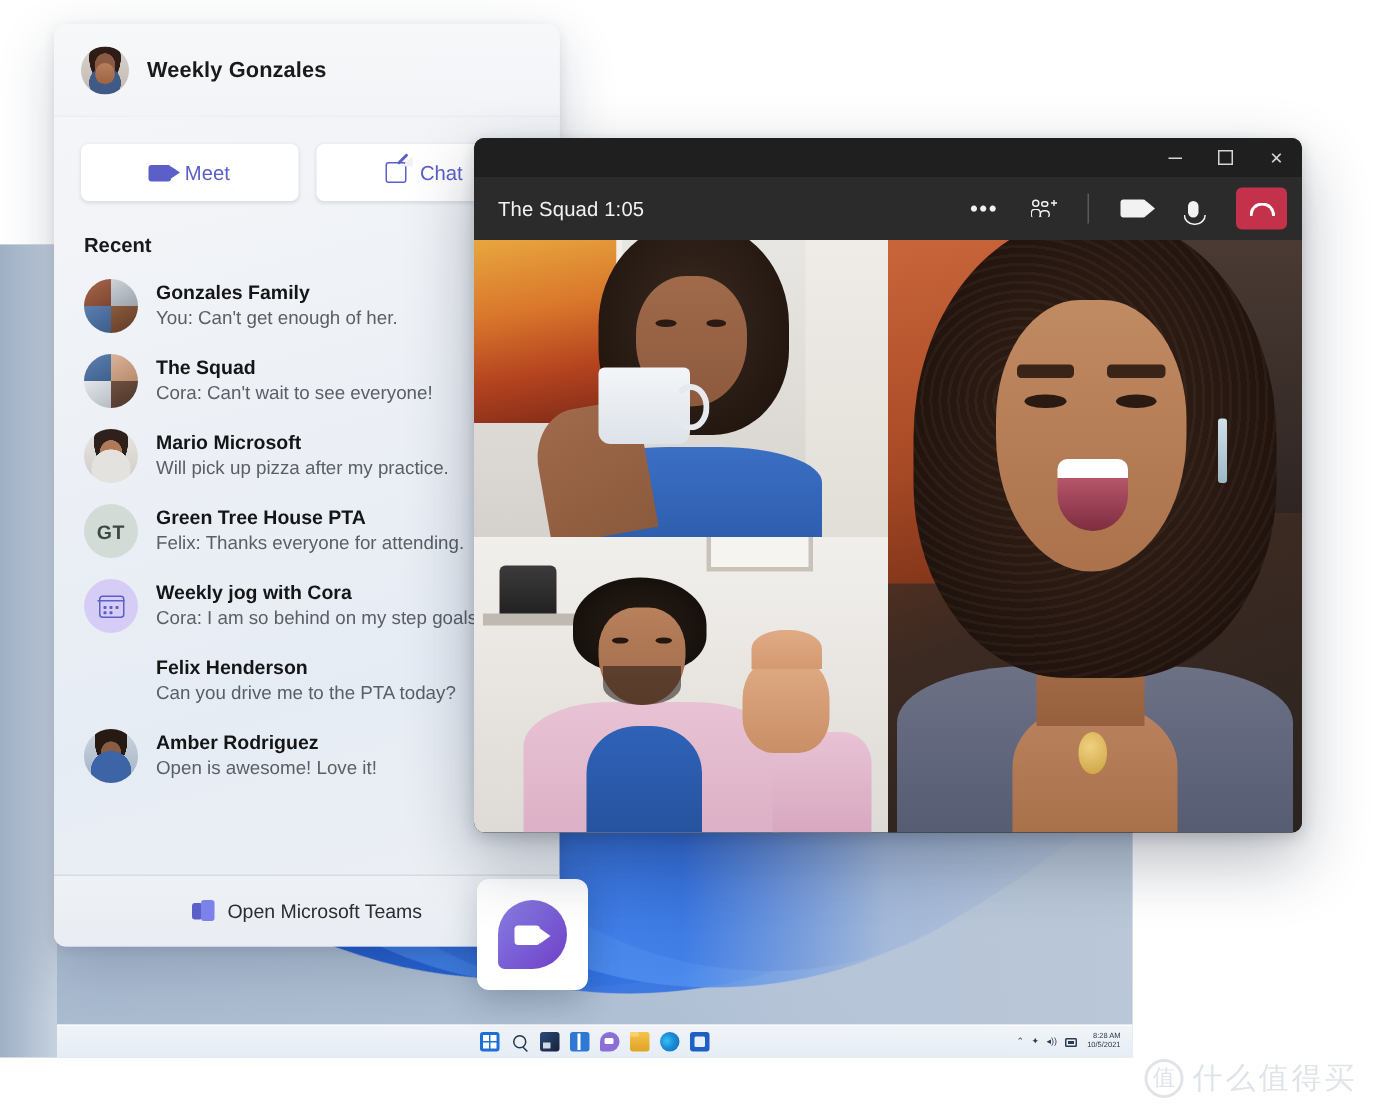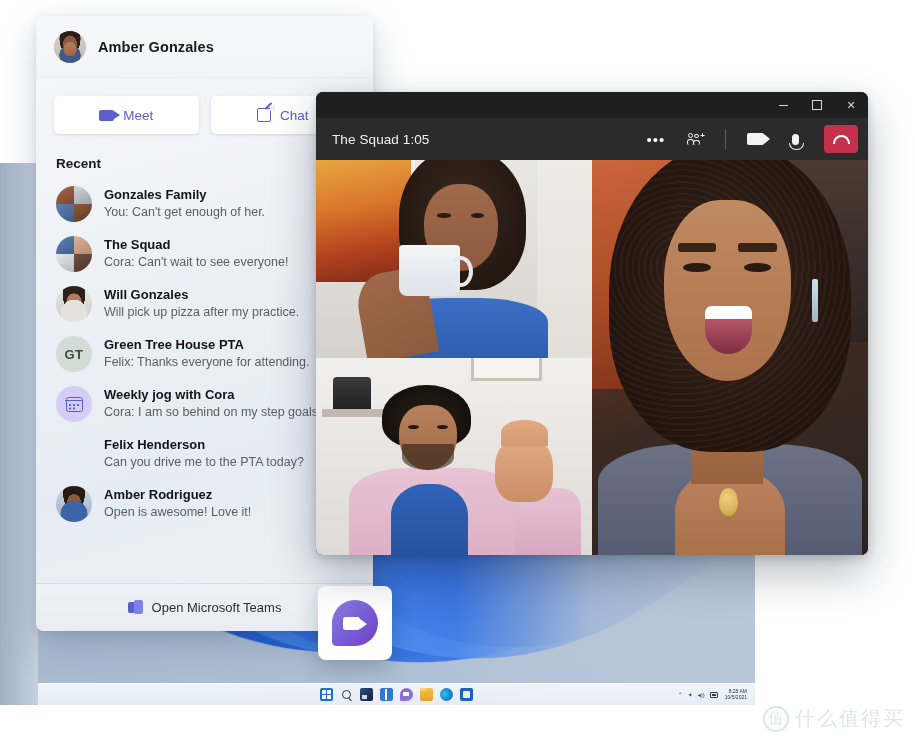--- a/index.html
+++ b/index.html
@@ -443,21 +443,21 @@
           <span>10/5/2021</span>
         </span>
       </div>
     </div>
   </div>
 
   <div id="teams-flyout">
 
     <div id="flyout-header">
       <div id="avatar-ashley"></div>
-      <div id="header-name">Amber Gonzales</div>
+      <div id="header-name">Weekly Gonzales</div>
     </div>
 
     <div id="flyout-actions">
       <div class="act-btn">
         <span class="icon-meet"></span>
         <span>Meet</span>
       </div>
       <div class="act-btn">
         <span class="icon-chat"></span>
         <span>Chat</span>
@@ -490,21 +490,21 @@
         </div>
         <div class="chat-text">
           <div class="chat-title">The Squad</div>
           <div class="chat-prev">Cora: Can't wait to see everyone!</div>
         </div>
       </div>
 
       <div class="chat-row">
         <div class="ava ava-photo-mario"></div>
         <div class="chat-text">
-          <div class="chat-title">Will Gonzales</div>
+          <div class="chat-title">Mario Microsoft</div>
           <div class="chat-prev">Will pick up pizza after my practice.</div>
         </div>
       </div>
 
       <div class="chat-row">
         <div class="ava ava-initials">GT</div>
         <div class="chat-text">
           <div class="chat-title">Green Tree House PTA</div>
           <div class="chat-prev">Felix: Thanks everyone for attending.</div>
         </div>

